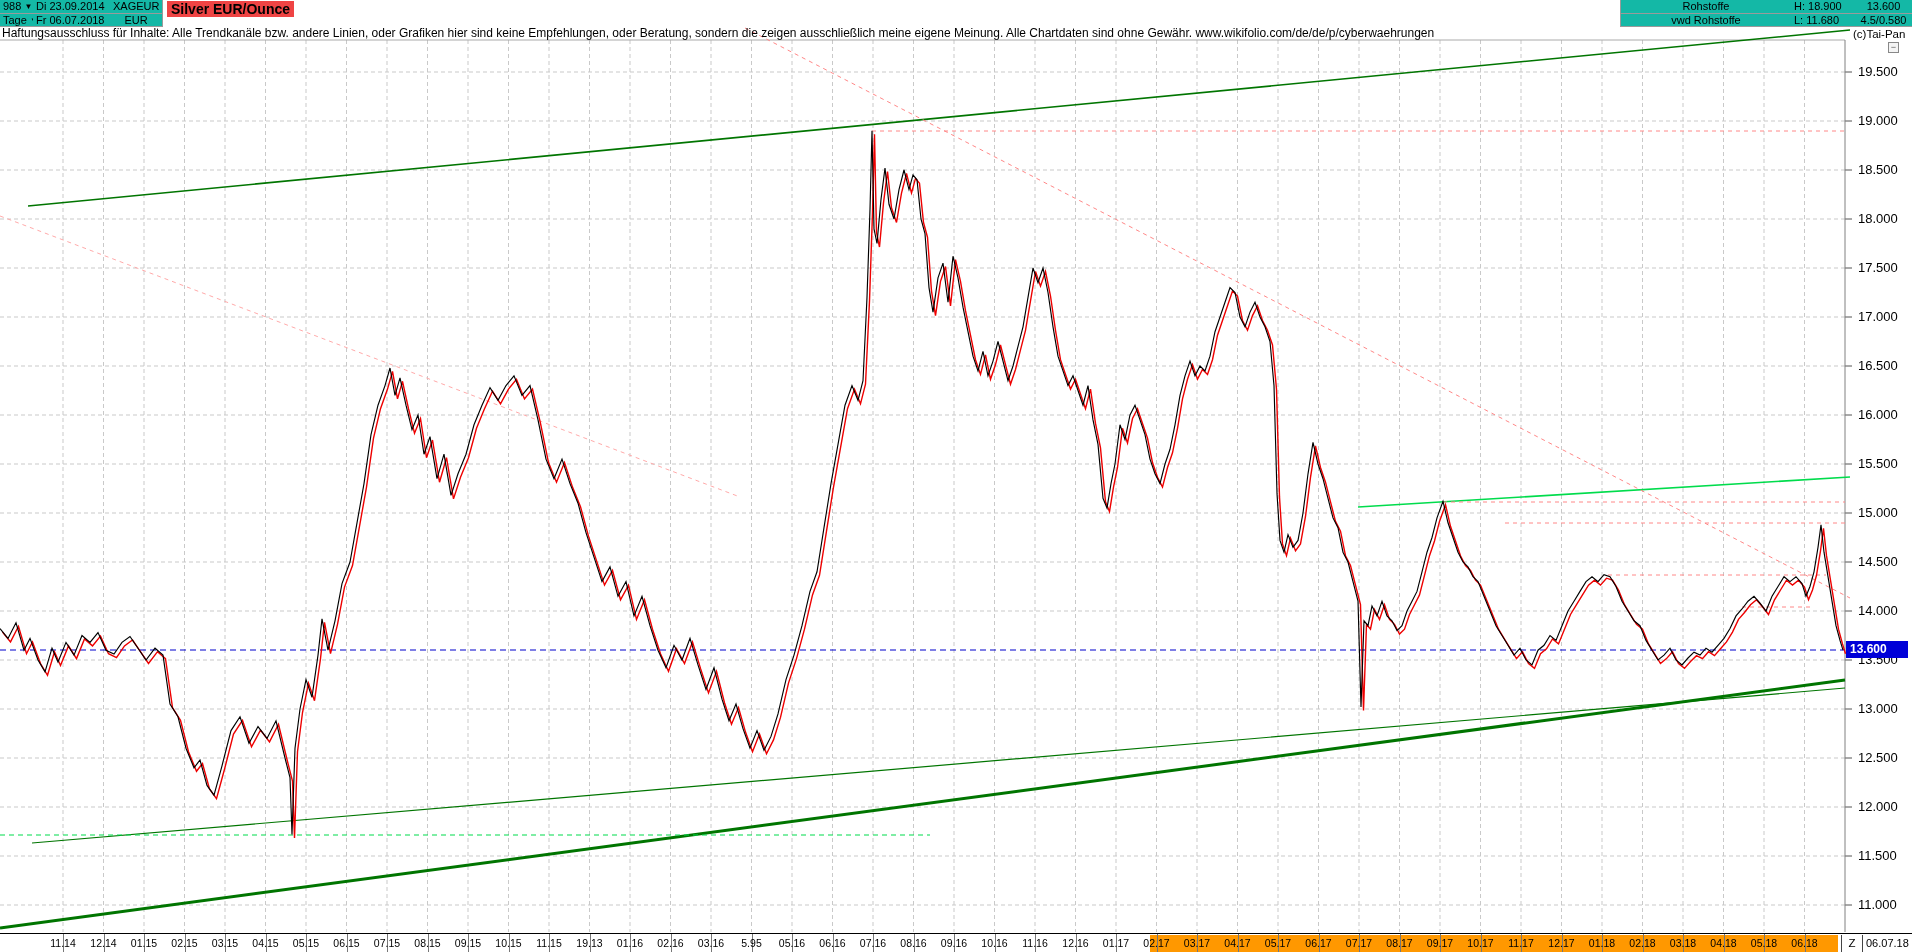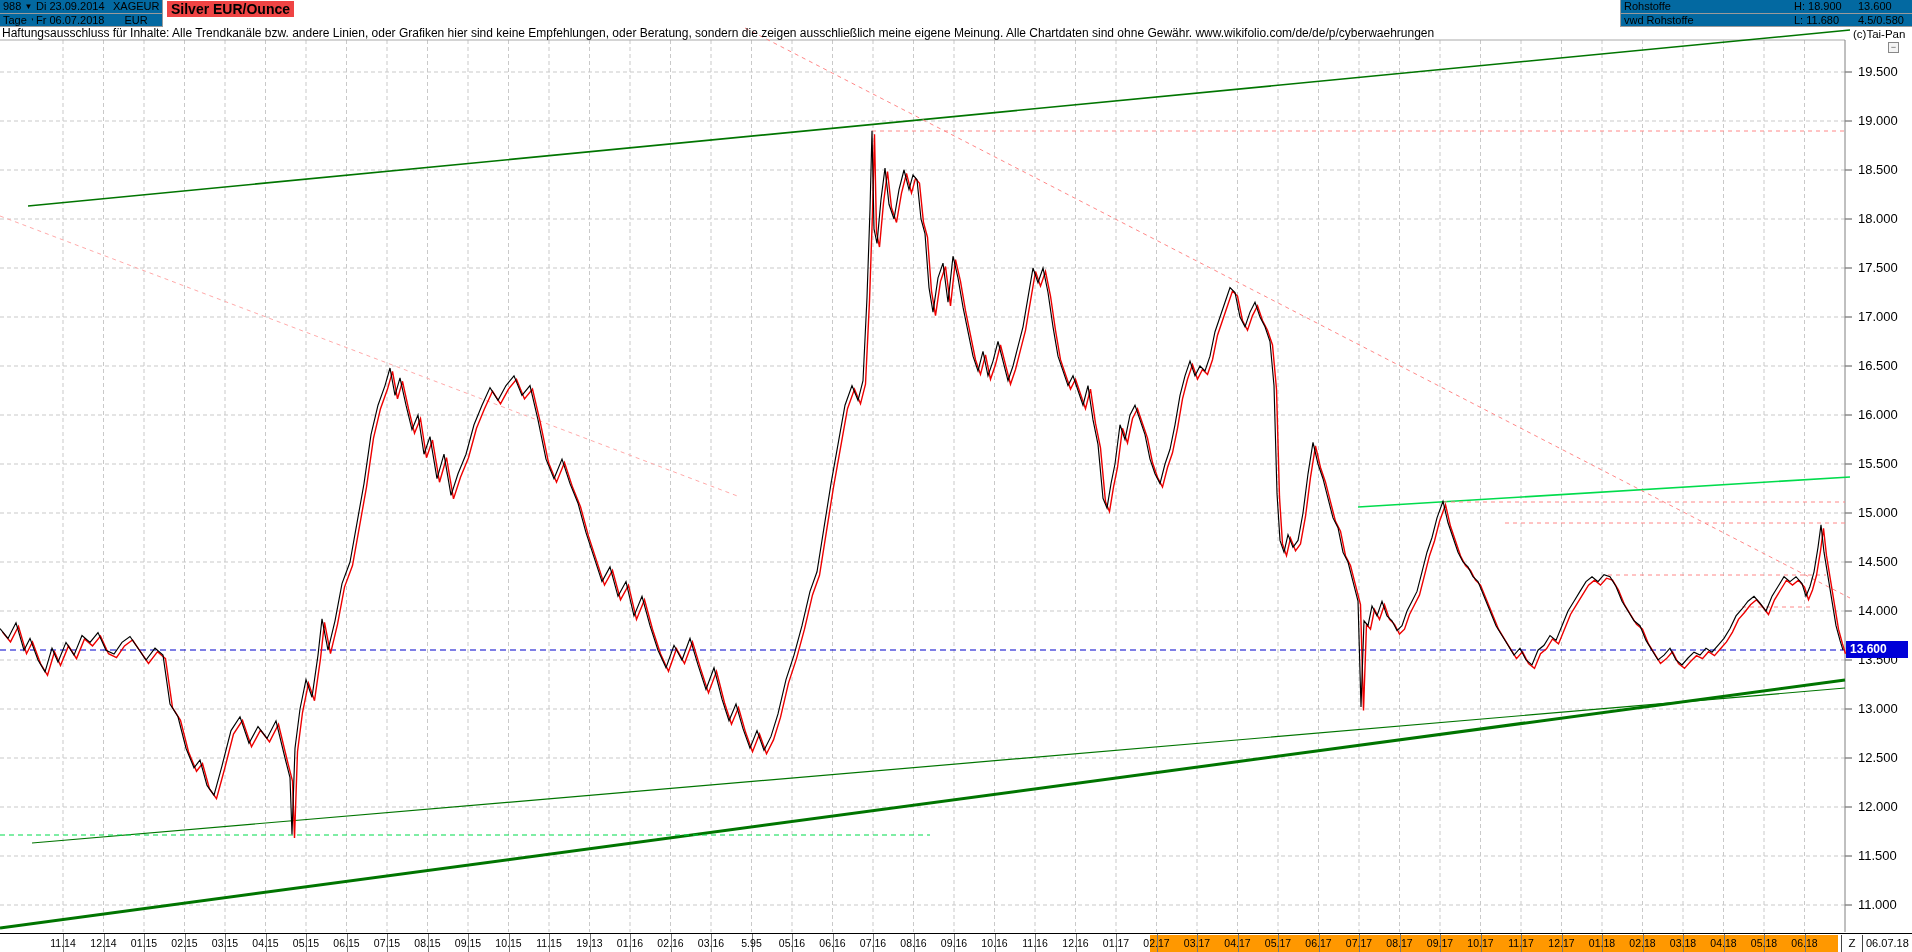--- a/index.html
+++ b/index.html
@@ -2,26 +2,26 @@
 <html><head>
 <meta charset="utf-8">
 <style>
   html,body{margin:0;padding:0;background:#fff;}
   .screen{position:relative;width:1912px;height:952px;background:#fff;overflow:hidden;
           font-family:"Liberation Sans",sans-serif;color:#000;}
   svg{position:absolute;left:0;top:0;}
   
   .hdr{position:absolute;left:0;top:0;width:1912px;height:27px;background:#fff;z-index:5;}
   .cell{position:absolute;font-size:11px;line-height:13px;border-right:1px solid #9a9a9a;
-        border-bottom:1px solid #9a9a9a;box-sizing:border-box;padding:0 3px;background:#0369a1;white-space:nowrap;}
+        border-bottom:1px solid #9a9a9a;box-sizing:border-box;padding:0 3px;background:#14b8a6;white-space:nowrap;}
   .r1{top:0;height:14px;}
   .r2{top:13px;height:14px;border-top:1px solid #9a9a9a;}
   .title{position:absolute;left:167px;top:1px;font-size:14px;font-weight:bold;background:#ef4444;padding:0 4px;}
   .arrow{font-size:8px;vertical-align:1px;}
-  .right-cell{text-align:left;}
+  .right-cell{text-align:center;}
   .disc{position:absolute;left:2px;top:26px;font-size:12px;white-space:nowrap;z-index:4;}
   .copy{position:absolute;left:1853px;top:28px;font-size:11.5px;z-index:4;}
   .collapse{position:absolute;left:1888px;top:42px;width:11px;height:11px;border:1px solid #888;
             box-sizing:border-box;font-size:9px;line-height:8px;text-align:center;color:#555;background:#f4f4f4;z-index:6;}
   .badge{position:absolute;left:1846px;top:641px;width:62px;height:17px;background:#0000d8;color:#fff;
          font-size:12px;font-weight:bold;line-height:17px;padding-left:4px;box-sizing:border-box;z-index:6;}
   
   .xbar{position:absolute;left:0;top:933px;width:1912px;height:19px;background:#fff;border-top:1px solid #000;z-index:5;}
   .xorange{position:absolute;top:1px;height:17px;background:#ff9800;}
   .xtick{position:absolute;top:0;width:1px;height:18px;background:#777;}

